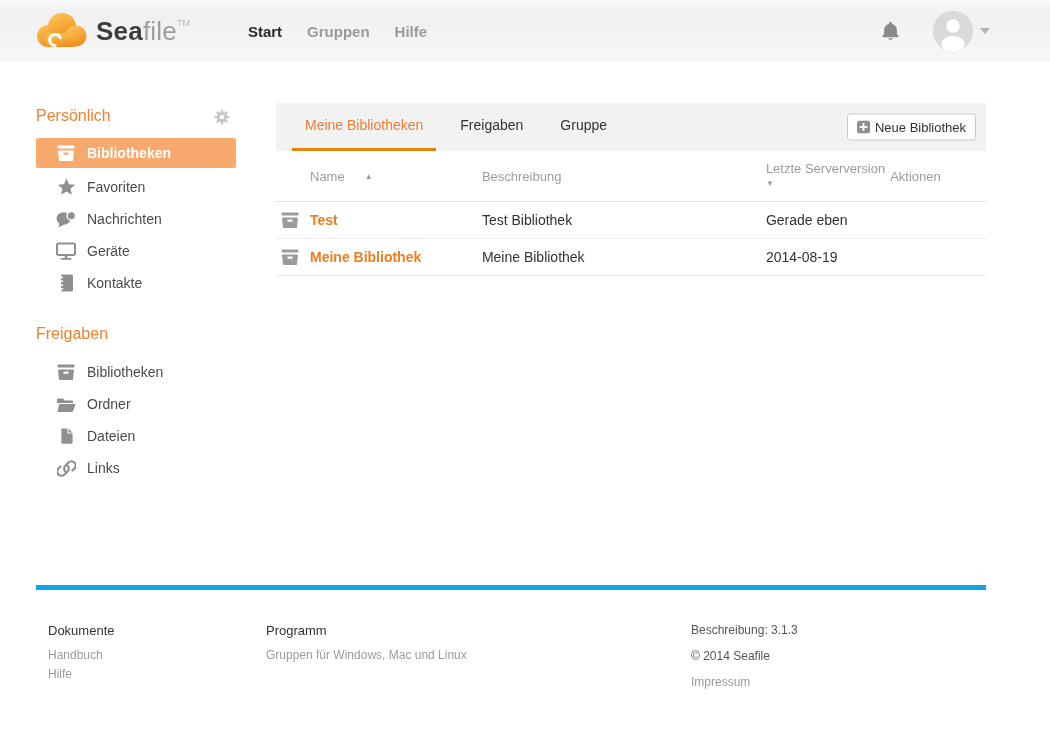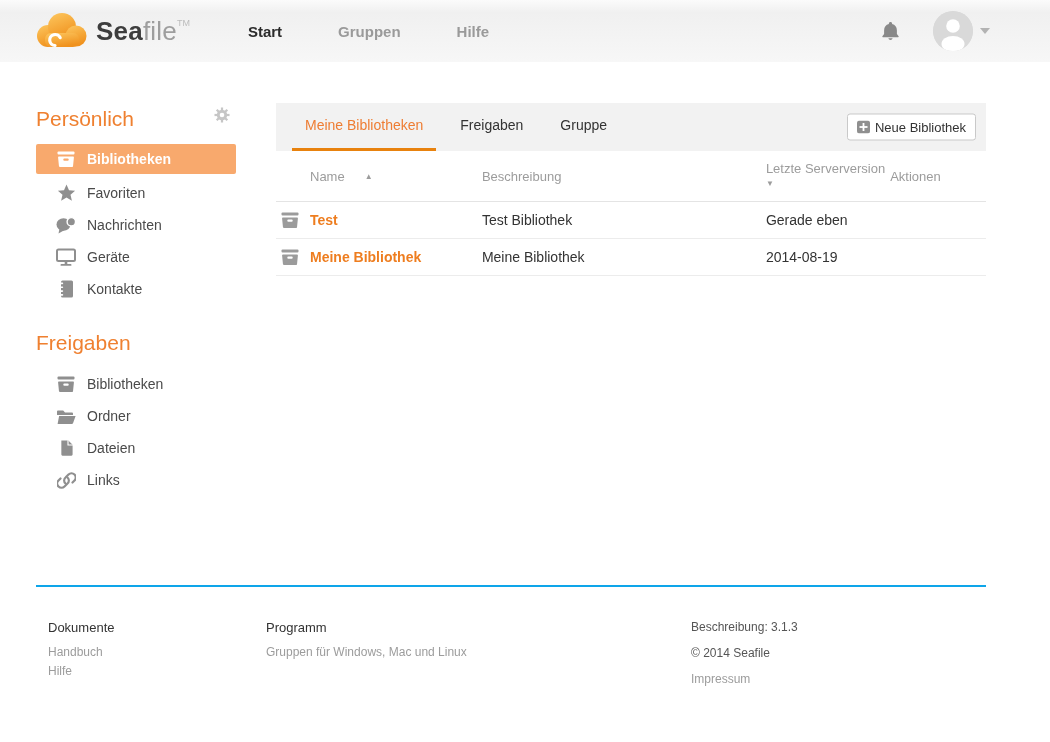--- a/index.html
+++ b/index.html
@@ -7,38 +7,38 @@
               font-family:"Liberation Sans", sans-serif; color:#333; }
 
   
   .navbar { height:62px; display:flex; align-items:center;
             padding:0 60px 0 33px;
             background:linear-gradient(180deg,#fbfbfb 0%,#f0f0f0 20%,#f7f7f7 100%); }
   .brand { display:flex; align-items:center; gap:9px; }
   .brand-text { font-size:26px; font-weight:bold; color:#3d3d3d; letter-spacing:.2px; }
   .brand-text .light { color:#9e9e9e; font-weight:normal; }
   .brand-text sup { font-size:9px; color:#bcbcbc; font-weight:normal; vertical-align:14px; letter-spacing:0; }
-  .nav-links { display:flex; gap:56px; margin-left:58px; font-size:15px; font-weight:bold;align-items:center; }
+  .nav-links { display:flex; gap:25px; margin-left:58px; font-size:15px; font-weight:bold;align-items:center; }
   .nav-link { color:#9a9a9a; text-decoration:none; cursor:pointer; }
   .nav-link.active { color:#2b2b2b; }
   .nav-right { margin-left:auto; display:flex; align-items:center; }
   .bell-wrap { margin-right:32px; cursor:pointer; display:flex; }
   .avatar-group { display:flex; align-items:center; gap:7px; cursor:pointer; }
   .avatar { width:40px; height:40px; border-radius:50%; overflow:hidden; background:#d9d9d9; }
   .caret { width:0; height:0; border-left:5px solid transparent; border-right:5px solid transparent;
            border-top:6px solid #b3b3b3; }
 
   
   .content { display:flex; padding:0 64px 0 36px; min-height:523px; }
   .sidebar { width:200px; margin-right:40px; padding-top:45px; flex-shrink:0; }
   .main { flex:1; padding-top:41px; min-width:0; }
 
   
-  .side-heading { display:flex; align-items:flex-start; justify-content:space-between;
-                  color:#ef8030; font-size:21px; padding-right:6px; margin-bottom:13px; }
+  .side-heading { display:flex; align-items:flex-end; justify-content:space-between;
+                  color:#ef8030; font-size:16px; padding-right:6px; margin-bottom:13px; }
   .side-heading .gear { cursor:pointer; display:flex; }
   .side-heading.second { margin-top:26px; }
   .side-item { display:flex; align-items:center; height:32px; padding-left:20px;
                font-size:14px; color:#4a4a4a; cursor:pointer; }
   .side-item .ic { width:20px; display:flex; justify-content:center; margin-right:11px; flex-shrink:0; }
   .side-item.active { background:#f8a96d; color:#fff; font-weight:bold; border-radius:2px;
                       height:30px; margin-bottom:3px; }
 
   
   .tabbar { background:#f2f2f2; height:48px; display:flex; padding-left:16px; position:relative; }
@@ -59,21 +59,21 @@
   .col-act  { flex:1; }
   .thead .col-name { display:flex; align-items:center; gap:20px; cursor:pointer; }
   .thead .col-upd { display:flex; flex-direction:column; line-height:15px; white-space:nowrap; cursor:pointer; }
   .sort-glyph { font-size:8px; color:#9c9c9c; }
   .trow { display:flex; align-items:center; height:37px; border-bottom:1px solid #ececec;
           font-size:14px; }
   .trow .col-name { display:flex; align-items:center; gap:10px; padding-left:4px; }
   .lib-link { color:#ee7d1f; font-weight:bold; text-decoration:none; cursor:pointer; }
 
   
-  .footer { margin:0 64px 0 36px; border-top:2px solid #0ea5e9;
+  .footer { margin:0 64px 0 36px; border-top:5px solid #0ea5e9;
             padding:33px 0 0 12px; display:flex; }
   .fcol1 { width:218px; }
   .fcol2 { width:425px; }
   .fhead { font-size:13px; color:#333; margin-bottom:8px; }
   .flink { font-size:12px; color:#9c9c9c; line-height:19px; cursor:pointer; }
   .ftext { font-size:12px; color:#9c9c9c; line-height:19px; }
   .fmeta-line { font-size:12px; color:#555; margin-bottom:12px; }
   .fmeta-line.link { color:#9c9c9c; cursor:pointer; }
 </style>
 </head>

